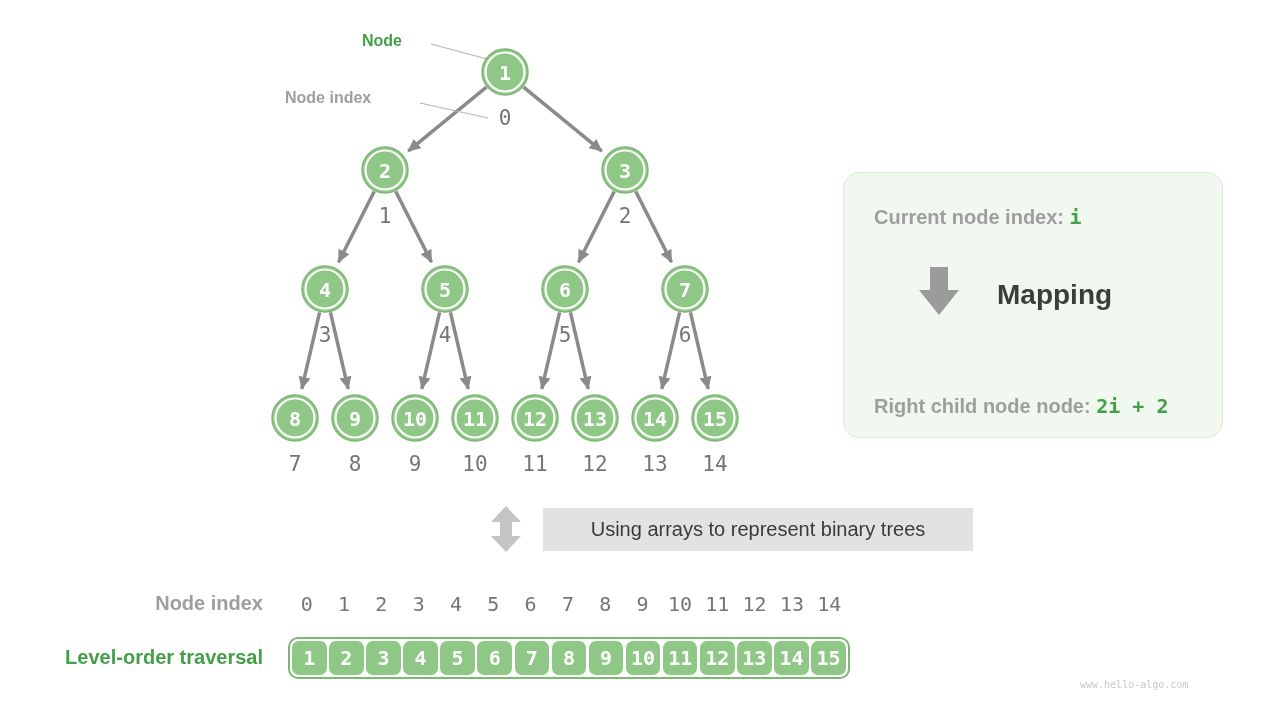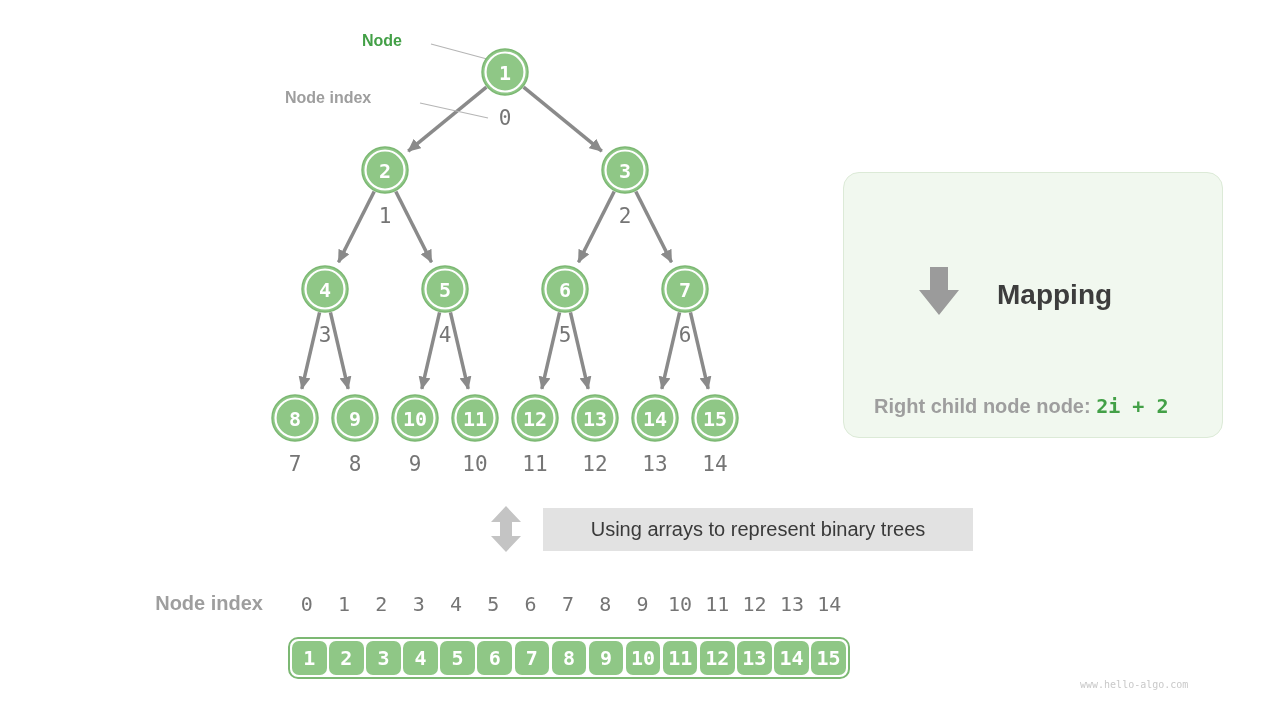--- a/index.html
+++ b/index.html
@@ -180,20 +180,24 @@
         <circle cx="715" cy="418" r="19.5" fill="none" stroke="#ffffff" stroke-width="2.2"></circle>
         <text x="715" y="419" text-anchor="middle" dominant-baseline="central" fill="#ffffff" font-size="20" font-weight="700" font-family="&quot;DejaVu Sans Mono&quot;, monospace">15</text>
       </g>
       <text x="715" y="464" text-anchor="middle" dominant-baseline="central" fill="#757575" font-size="21" font-family="&quot;DejaVu Sans Mono&quot;, monospace">14</text>
     </svg>
 
   <div id="node-label" class="float-label green-text">Node</div>
   <div id="node-index-label" class="float-label gray-text">Node index</div>
 
   <div class="info-box">
+    <div class="info-line line-current">
+      <span>Current node index:</span>
+      <span class="code-val">i</span>
+    </div>
     <span class="map-arrow-wrap">
       <svg width="40" height="48" viewBox="0 0 40 48">
         <path d="M11 0 H29 V23 H40 L20 48 L0 23 H11 Z" fill="#9b9b9b"></path>
       </svg>
     </span>
     <div class="mapping-label">Mapping</div>
     <div class="info-line line-right">
       <span>Right child node node:</span>
       <span class="code-val">2i + 2</span>
     </div>
@@ -218,20 +222,21 @@
       <span>7</span>
       <span>8</span>
       <span>9</span>
       <span>10</span>
       <span>11</span>
       <span>12</span>
       <span>13</span>
       <span>14</span>
     </div>
 
+  <div id="level-order-label" class="row-label">Level-order traversal</div>
   <div class="array-box" id="array-box">
       <div class="array-cell">1</div>
       <div class="array-cell">2</div>
       <div class="array-cell">3</div>
       <div class="array-cell">4</div>
       <div class="array-cell">5</div>
       <div class="array-cell">6</div>
       <div class="array-cell">7</div>
       <div class="array-cell">8</div>
       <div class="array-cell">9</div>

